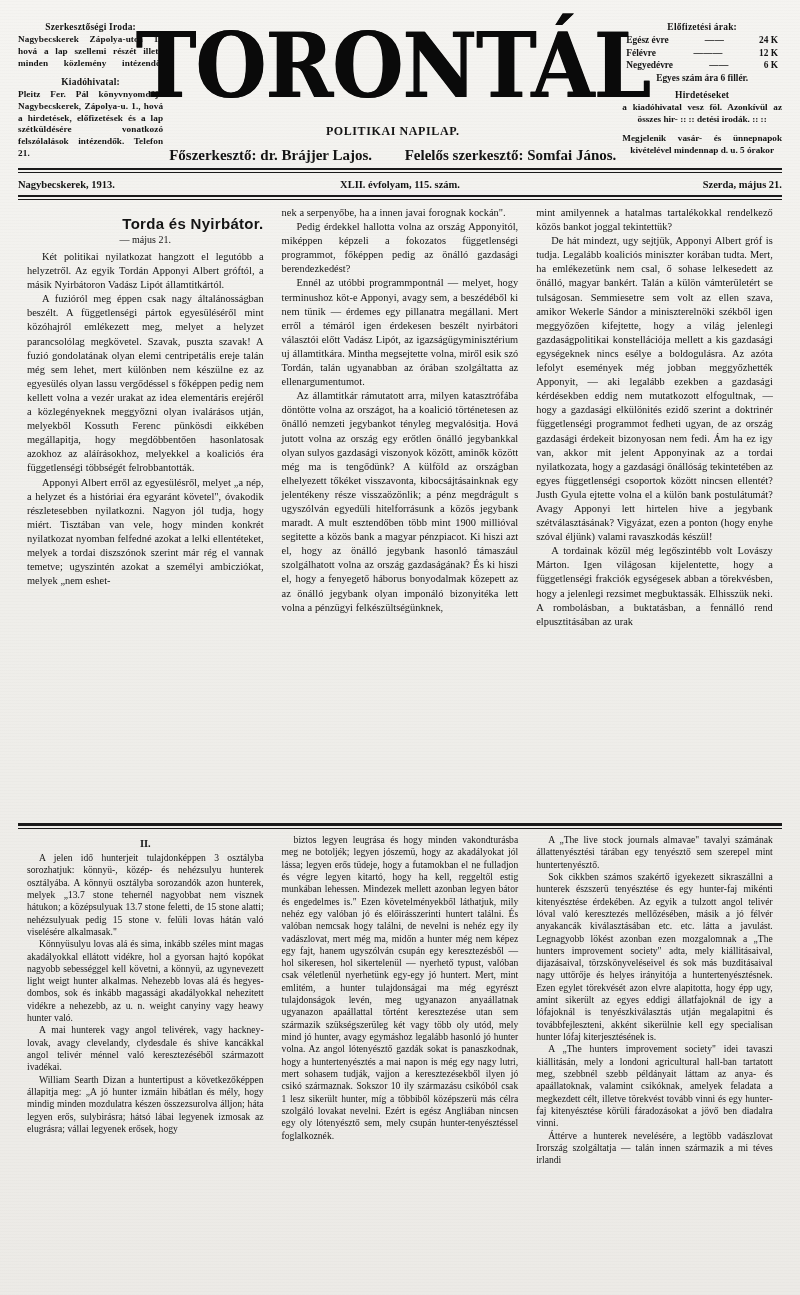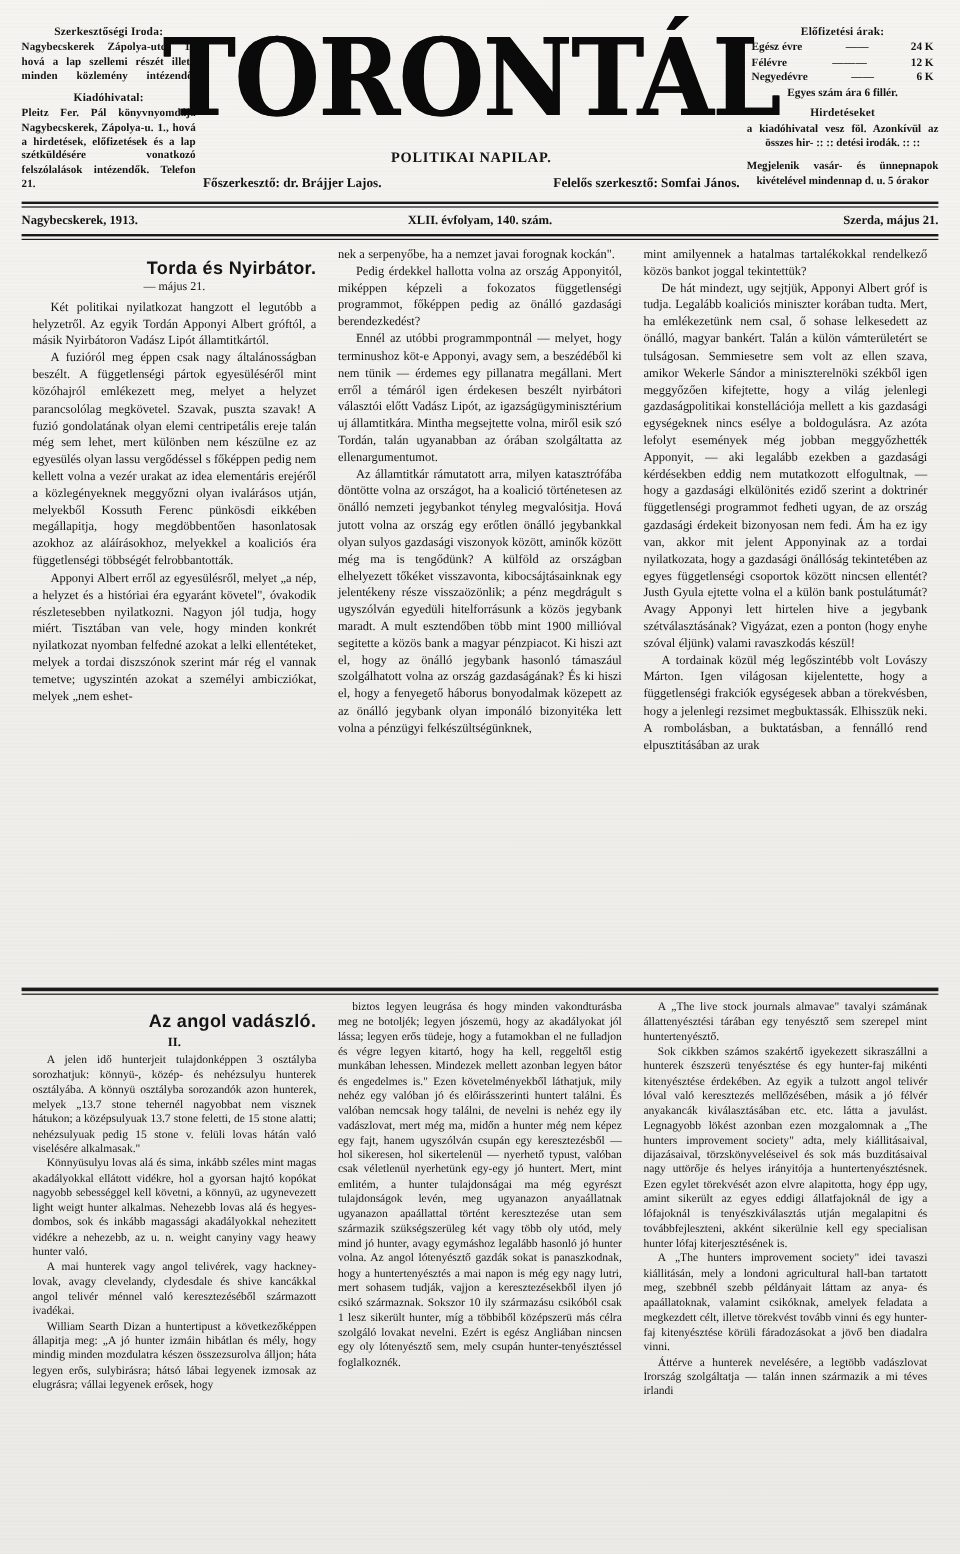--- a/index.html
+++ b/index.html
@@ -50,21 +50,21 @@
     padding-top:6px;
     color:#0a0a0a;
     text-shadow:0.5px 0 0 #0a0a0a;
   }
   .subtitle{
     font-weight:bold;font-size:12px;letter-spacing:.6px;
     margin-top:33px;
   }
   .editors{
     display:flex;justify-content:space-between;
-    font-size:11px;font-weight:bold;margin-top:8px;
+    font-size:15px;font-weight:bold;margin-top:8px;
     padding:0 6px;
   }
 
   .price-row{
     display:flex;justify-content:flex-start;
     font-size:9.4px;font-weight:bold;line-height:1.32;
     padding:0 4px;
   }
   .price-row .dash{flex:1;text-align:center;letter-spacing:-1px;}
   .price-single{font-size:9.4px;font-weight:bold;margin-top:1px;}
@@ -164,55 +164,54 @@
       <div class="box-head">Hirdetéseket</div>
       <div class="ad-line">a kiadóhivatal vesz föl. Azonkívül az összes hir- :: :: detési irodák. :: ::</div>
       <div class="box-gap"></div>
       <div class="ad-line">Megjelenik vasár- és ünnepnapok kivételével mindennap d. u. 5 órakor</div>
     </div>
   </div>
 
   <div class="rule-double"></div>
   <div class="issuebar">
     <div class="ib-left">Nagybecskerek, 1913.</div>
-    <div class="ib-mid">XLII. évfolyam, 140. szám.</div>
+    <div class="ib-mid">XLII. évfolyam, 115. szám.</div>
     <div class="ib-right">Szerda, május 21.</div>
   </div>
   <div class="rule-double"></div>
 
   <div class="cols">
 
     <div class="col">
       <div class="art-title">Torda és Nyirbátor.</div>
       <div class="dateline">— május 21.</div>
       <p class="body">Két politikai nyilatkozat hangzott el legutóbb a helyzetről. Az egyik Tordán Apponyi Albert gróftól, a másik Nyirbátoron Vadász Lipót államtitkártól.</p>
       <p class="body">A fuzióról meg éppen csak nagy általánosságban beszélt. A függetlenségi pártok egyesüléséről mint közóhajról emlékezett meg, melyet a helyzet parancsolólag megkövetel. Szavak, puszta szavak! A fuzió gondolatának olyan elemi centripetális ereje talán még sem lehet, mert különben nem készülne ez az egyesülés olyan lassu vergődéssel s főképpen pedig nem kellett volna a vezér urakat az idea elementáris erejéről a közlegényeknek meggyőzni olyan ivalárásos utján, melyekből Kossuth Ferenc pünkösdi eikkében megállapitja, hogy megdöbbentően hasonlatosak azokhoz az aláírásokhoz, melyekkel a koaliciós éra függetlenségi többségét felrobbantották.</p>
       <p class="body">Apponyi Albert erről az egyesülésről, melyet „a nép, a helyzet és a históriai éra egyaránt követel", óvakodik részletesebben nyilatkozni. Nagyon jól tudja, hogy miért. Tisztában van vele, hogy minden konkrét nyilatkozat nyomban felfedné azokat a lelki ellentéteket, melyek a tordai diszszónok szerint már rég el vannak temetve; ugyszintén azokat a személyi ambicziókat, melyek „nem eshet-</p>
     </div>
 
     <div class="col">
-      <p class="body cont">nek a serpenyőbe, ha a nemzet javai forognak kockán".</p>
+      <p class="body cont">nek a serpenyőbe, ha a innen javai forognak kockán".</p>
       <p class="body">Pedig érdekkel hallotta volna az ország Apponyitól, miképpen képzeli a fokozatos függetlenségi programmot, főképpen pedig az önálló gazdasági berendezkedést?</p>
       <p class="body">Ennél az utóbbi programmpontnál — melyet, hogy terminushoz köt-e Apponyi, avagy sem, a beszédéből ki nem tünik — érdemes egy pillanatra megállani. Mert erről a témáról igen érdekesen beszélt nyirbátori választói előtt Vadász Lipót, az igazságügyminisztérium uj államtitkára. Mintha megsejtette volna, miről esik szó Tordán, talán ugyanabban az órában szolgáltatta az ellenargumentumot.</p>
       <p class="body">Az államtitkár rámutatott arra, milyen katasztrófába döntötte volna az országot, ha a koalició történetesen az önálló nemzeti jegybankot tényleg megvalósitja. Hová jutott volna az ország egy erőtlen önálló jegybankkal olyan sulyos gazdasági viszonyok között, aminők között még ma is tengődünk? A külföld az országban elhelyezett tőkéket visszavonta, kibocsájtásainknak egy jelentékeny része visszaözönlik; a pénz megdrágult s ugyszólván egyedüli hitelforrásunk a közös jegybank maradt. A mult esztendőben több mint 1900 millióval segitette a közös bank a magyar pénzpiacot. Ki hiszi azt el, hogy az önálló jegybank hasonló támaszául szolgálhatott volna az ország gazdaságának? És ki hiszi el, hogy a fenyegető háborus bonyodalmak közepett az az önálló jegybank olyan imponáló bizonyitéka lett volna a pénzügyi felkészültségünknek,</p>
     </div>
 
     <div class="col">
       <p class="body cont">mint amilyennek a hatalmas tartalékokkal rendelkező közös bankot joggal tekintettük?</p>
       <p class="body">De hát mindezt, ugy sejtjük, Apponyi Albert gróf is tudja. Legalább koaliciós miniszter korában tudta. Mert, ha emlékezetünk nem csal, ő sohase lelkesedett az önálló, magyar bankért. Talán a külön vámterületért se tulságosan. Semmiesetre sem volt az ellen szava, amikor Wekerle Sándor a miniszterelnöki székből igen meggyőzően kifejtette, hogy a világ jelenlegi gazdaságpolitikai konstellációja mellett a kis gazdasági egységeknek nincs esélye a boldogulásra. Az azóta lefolyt események még jobban meggyőzhették Apponyit, — aki legalább ezekben a gazdasági kérdésekben eddig nem mutatkozott elfogultnak, — hogy a gazdasági elkülönités ezidő szerint a doktrinér függetlenségi programmot fedheti ugyan, de az ország gazdasági érdekeit bizonyosan nem fedi. Ám ha ez igy van, akkor mit jelent Apponyinak az a tordai nyilatkozata, hogy a gazdasági önállóság tekintetében az egyes függetlenségi csoportok között nincsen ellentét? Justh Gyula ejtette volna el a külön bank postulátumát? Avagy Apponyi lett hirtelen hive a jegybank szétválasztásának? Vigyázat, ezen a ponton (hogy enyhe szóval éljünk) valami ravaszkodás készül!</p>
       <p class="body">A tordainak közül még legőszintébb volt Lovászy Márton. Igen világosan kijelentette, hogy a függetlenségi frakciók egységesek abban a törekvésben, hogy a jelenlegi rezsimet megbuktassák. Elhisszük neki. A rombolásban, a buktatásban, a fennálló rend elpusztitásában az urak</p>
     </div>
   </div>
 
   <div class="feuilleton">
     <div class="feu-rule"></div>
     <div class="feu-cols">
 
       <div class="col">
-        <div class="art-title">Az angol vadászló.</div>
         <div class="art-sub">II.</div>
         <p class="body small">A jelen idő hunterjeit tulajdonképpen 3 osztályba sorozhatjuk: könnyü-, közép- és nehézsulyu hunterek osztályába. A könnyü osztályba sorozandók azon hunterek, melyek „13.7 stone tehernél nagyobbat nem visznek hátukon; a középsulyuak 13.7 stone feletti, de 15 stone alatti; nehézsulyuak pedig 15 stone v. felüli lovas hátán való viselésére alkalmasak."</p>
         <p class="body small">Könnyüsulyu lovas alá és sima, inkább széles mint magas akadályokkal ellátott vidékre, hol a gyorsan hajtó kopókat nagyobb sebességgel kell követni, a könnyü, az ugynevezett light weigt hunter alkalmas. Nehezebb lovas alá és hegyes-dombos, sok és inkább magassági akadályokkal nehezitett vidékre a nehezebb, az u. n. weight canyiny vagy heawy hunter való.</p>
         <p class="body small">A mai hunterek vagy angol telivérek, vagy hackney-lovak, avagy clevelandy, clydesdale és shive kancákkal angol telivér ménnel való keresztezéséből származott ivadékai.</p>
         <p class="body small">William Searth Dizan a huntertipust a következőképpen állapitja meg: „A jó hunter izmáin hibátlan és mély, hogy mindig minden mozdulatra készen összezsurolva álljon; háta legyen erős, sulybirásra; hátsó lábai legyenek izmosak az elugrásra; vállai legyenek erősek, hogy</p>
       </div>
 
       <div class="col">
         <p class="body small cont">biztos legyen leugrása és hogy minden vakondturásba meg ne botoljék; legyen jószemü, hogy az akadályokat jól lássa; legyen erős tüdeje, hogy a futamokban el ne fulladjon és végre legyen kitartó, hogy ha kell, reggeltől estig munkában lehessen. Mindezek mellett azonban legyen bátor és engedelmes is." Ezen követelményekből láthatjuk, mily nehéz egy valóban jó és előirásszerinti huntert találni. És valóban nemcsak hogy találni, de nevelni is nehéz egy ily vadászlovat, mert még ma, midőn a hunter még nem képez egy fajt, hanem ugyszólván csupán egy keresztezésből — hol sikeresen, hol sikertelenül — nyerhető typust, valóban csak véletlenül nyerhetünk egy-egy jó huntert. Mert, mint emlitém, a hunter tulajdonságai ma még egyrészt tulajdonságok levén, meg ugyanazon anyaállatnak ugyanazon apaállattal történt keresztezése utan sem származik szükségszerüleg két vagy több oly utód, mely mind jó hunter, avagy egymáshoz legalább hasonló jó hunter volna. Az angol lótenyésztő gazdák sokat is panaszkodnak, hogy a huntertenyésztés a mai napon is még egy nagy lutri, mert sohasem tudják, vajjon a keresztezésekből ilyen jó csikó származnak. Sokszor 10 ily származásu csikóból csak 1 lesz sikerült hunter, míg a többiből középszerü más célra szolgáló lovakat nevelni. Ezért is egész Angliában nincsen egy oly lótenyésztő sem, mely csupán hunter-tenyésztéssel foglalkoznék.</p>
       </div>

